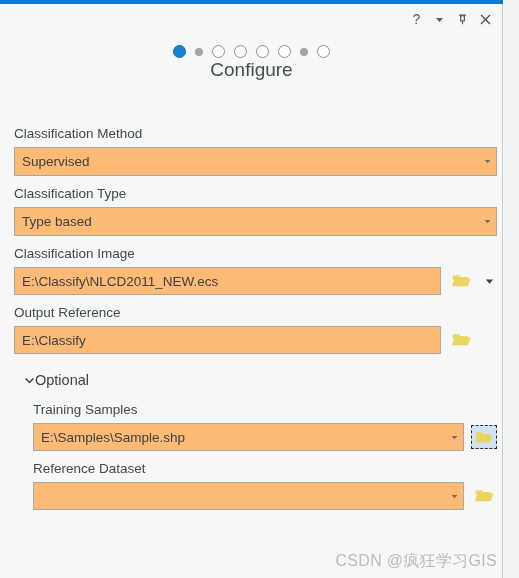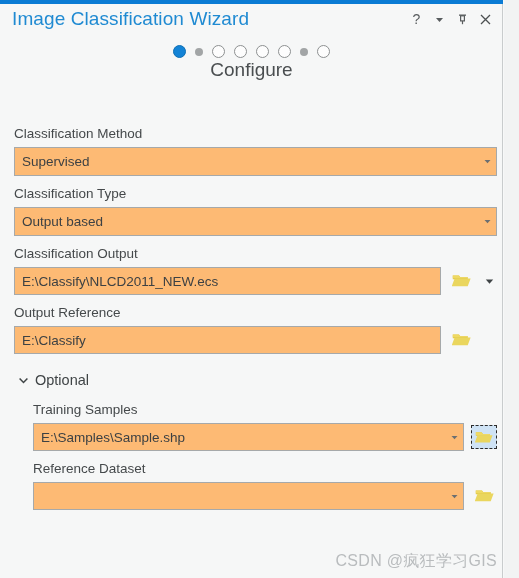--- a/index.html
+++ b/index.html
@@ -201,26 +201,25 @@
     width: 16px;
     height: 24px;
     flex: 0 0 auto;
     display: flex;
     align-items: center;
     justify-content: center;
   }
 
   
   .optional-hdr {
-    padding: 0 18px;
+    padding: 0 24px;
     margin-top: 18px;
     margin-bottom: 14px;
     display: flex;
     align-items: center;
-    gap: 6px;
     cursor: default;
   }
   .optional-hdr .chev { display: flex; align-items: center; }
   .optional-hdr .txt {
     font-size: 14.5px;
     color: #3f4446;
   }
 
   
   .watermark {
@@ -238,21 +237,20 @@
 <body>
 
 <div id="app">
 
   <div class="accent-strip"></div>
   <div class="right-gutter"></div>
 
   <div class="window">
 
     <div class="titlebar">
-      <div class="title-text">Image Classification Wizard</div>
 
       <div class="title-buttons">
         <div class="tbtn">
           <span style="font-size:14px;font-weight:400;">?</span>
         </div>
         <div class="tbtn">
           <svg width="11" height="11" viewBox="0 0 11 11" aria-hidden="true">
             <path d="M2 4 L9 4 L5.5 8 Z" fill="#585c5e"></path>
           </svg>
         </div>
@@ -297,32 +295,32 @@
               </svg>
             </span>
           </div>
         </div>
       </div>
 
       <div class="field">
         <span class="field-label">Classification Type</span>
         <div class="input-row">
           <div class="ctl tall">
-            <span class="val">Output based</span>
+            <span class="val">Type based</span>
             <span class="caret">
               <svg width="9" height="9" viewBox="0 0 9 9" aria-hidden="true">
                 <path d="M1.5 3 L7.5 3 L4.5 6.3 Z" fill="#6b6f71"></path>
               </svg>
             </span>
           </div>
         </div>
       </div>
 
       <div class="field">
-        <span class="field-label">Classification Output</span>
+        <span class="field-label">Classification Image</span>
         <div class="input-row">
           <div class="ctl">
             <span class="val">E:\Classify\NLCD2011_NEW.ecs</span>
           </div>
           <div class="browse">
             <svg width="19" height="16" viewBox="0 0 19 16" aria-hidden="true">
               <path d="M0.8 2.4 h6.1 l1.5 1.8 h7.4 v2.0 h-15 z" fill="#e0c742"></path>
               <path d="M0.8 2.4 h6.1 l1.5 1.8 h7.4 v1.1 h-15 z" fill="#efd964"></path>
               <path d="M2.6 5.6 h16.0 l-2.9 7.6 h-16.0 z" fill="#ead65e"></path>
               <path d="M2.6 5.6 h16.0 l-0.5 1.3 h-16.0 z" fill="#f3e municipal" fill-opacity="0"></path>

